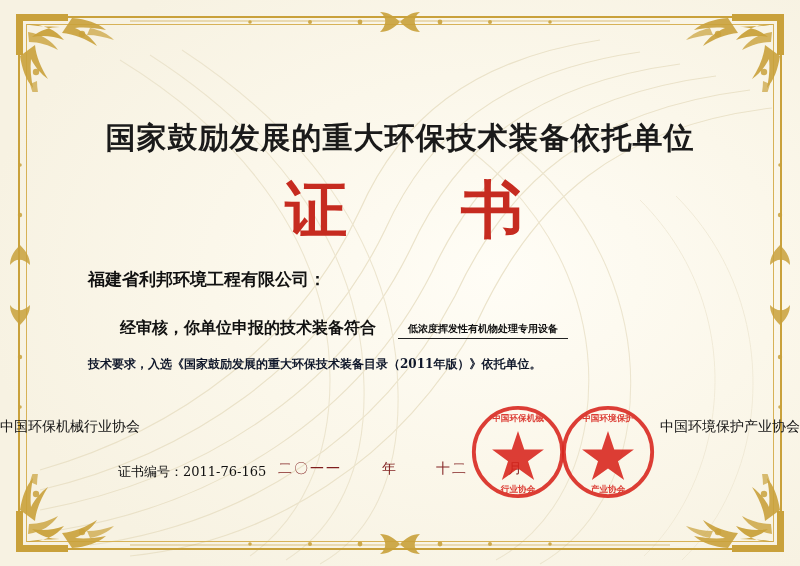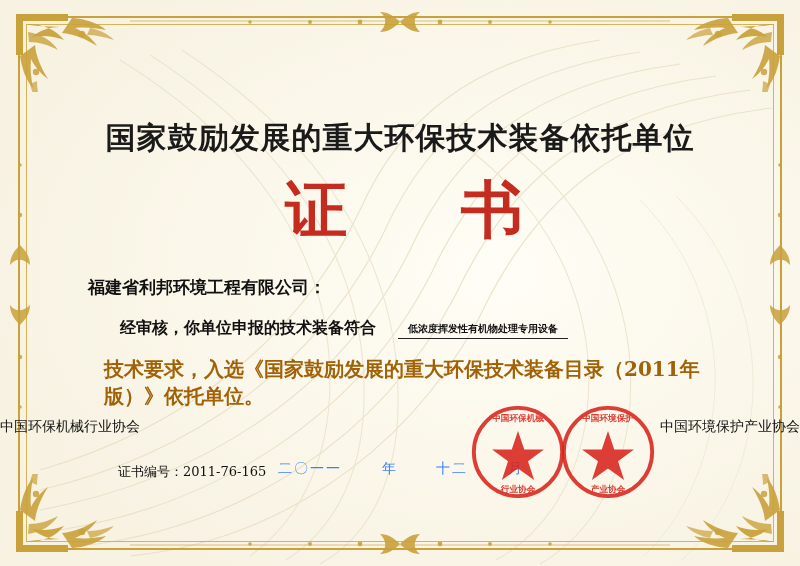--- a/index.html
+++ b/index.html
@@ -86,21 +86,21 @@
     text-align: center;
     font-family: "DejaVu Serif", serif;
     font-size: 62px;
     font-weight: bold;
     color: #c62b20;
     letter-spacing: 46px;
     text-indent: 46px;
   }
   .recipient {
     position: absolute;
-    top: 276px;
+    top: 268px;
     left: 88px;
     font-family: "DejaVu Serif", serif;
     font-size: 17px;
     font-weight: bold;
     color: #111;
   }
   .body-line1 {
     position: absolute;
     top: 318px;
     left: 88px;
@@ -119,24 +119,23 @@
     padding: 0 10px 2px 10px;
     margin-left: 22px;
     font-size: 10px;
   }
   .body-line2 {
     position: absolute;
     top: 356px;
     left: 88px;
     right: 70px;
     font-family: "DejaVu Serif", serif;
-    font-size: 20px;
-    font-weight: bold;
-    color: #a16207;
-    margin-left: 16px;
+    font-size: 12px;
+    font-weight: bold;
+    color: #0f172a;
   }
 
   .issuers {
     position: absolute;
     top: 418px;
     left: 0; right: 0;
     display: flex;
     justify-content: space-between;
     gap: 26px;
     font-family: "DejaVu Serif", serif;
@@ -145,21 +144,21 @@
   }
   .date-line {
     position: absolute;
     top: 460px;
     left: 0; right: 0;
     display: flex;
     justify-content: center;
     gap: 40px;
     font-family: "DejaVu Serif", serif;
     font-size: 14px;
-    color: #3b82f6;
+    color: #7f1d1d;
   }
   .date-line .seg { letter-spacing: 2px; }
 
   .cert-no {
     position: absolute;
     top: 463px;
     left: 118px;
     font-family: "DejaVu Serif", serif;
     font-size: 13px;
     color: #111;

